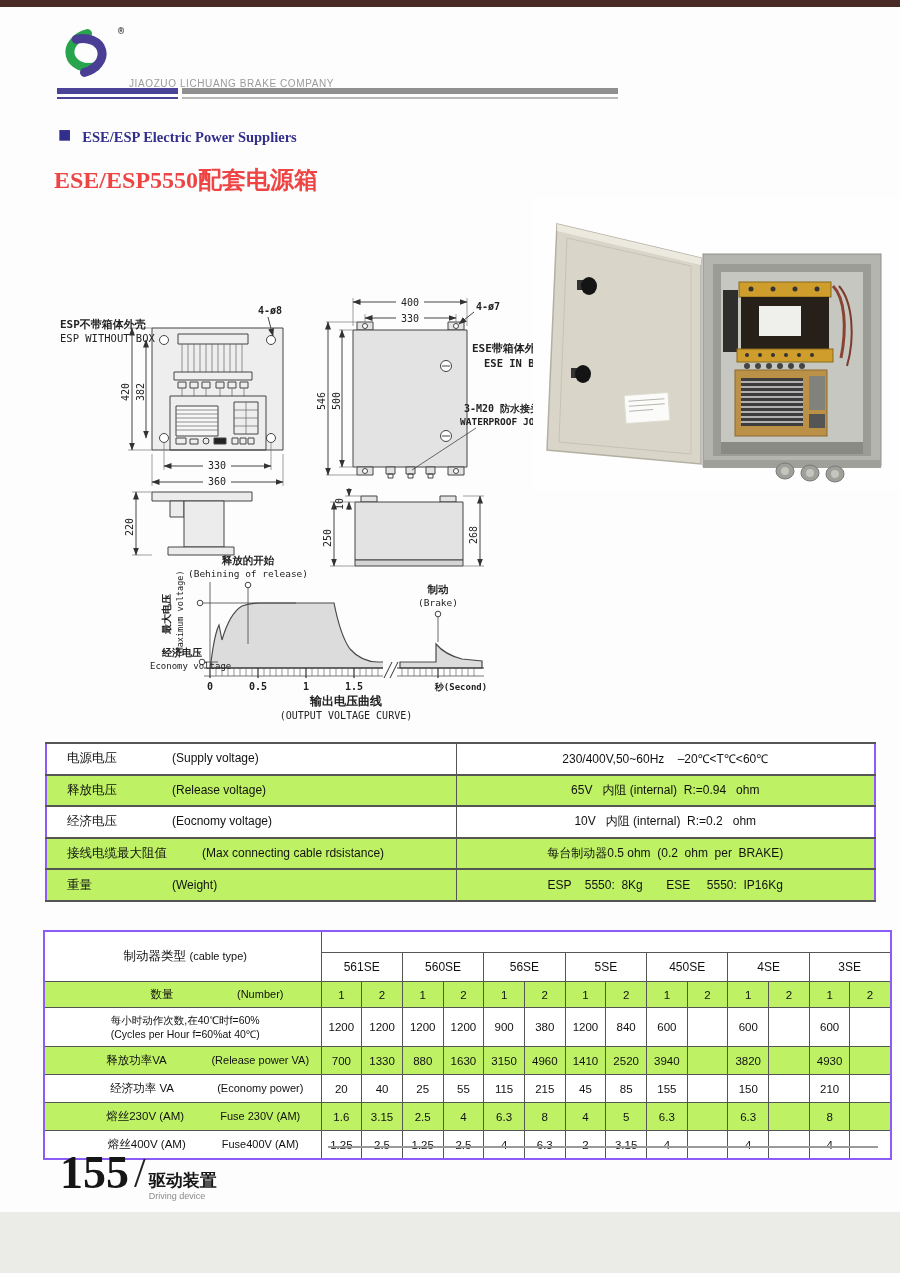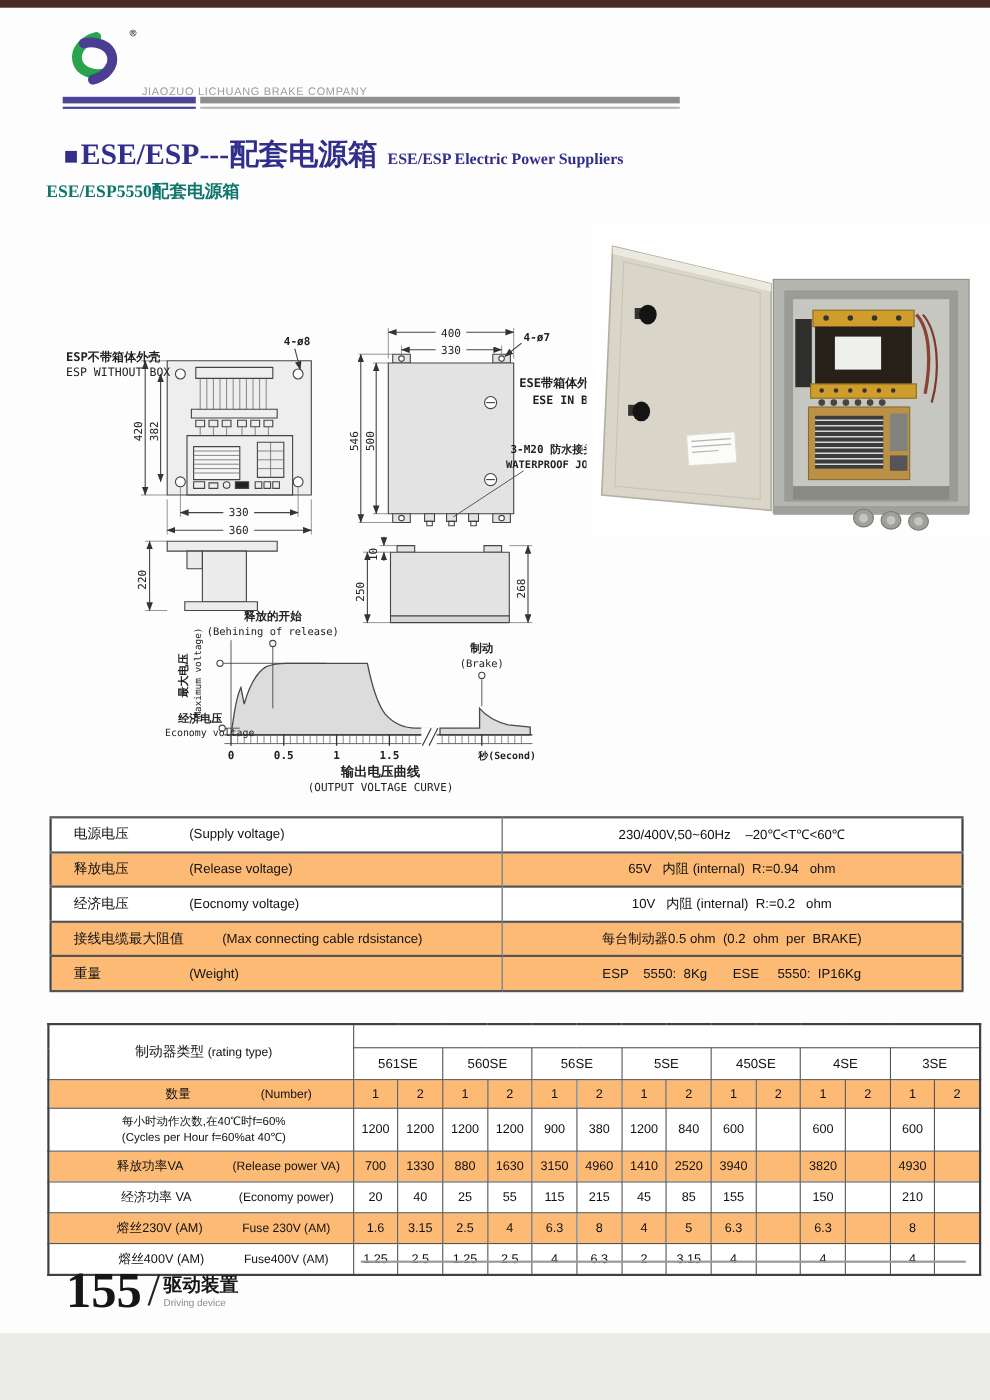--- a/index.html
+++ b/index.html
@@ -18,59 +18,59 @@
   .rp{left:57px;width:121px;background:#4a4397;}
   .rg{left:182px;width:436px;background:#8f8f8f;}
   .rg2{background:#b8b8b8;}
 
   
   .sec-title{left:58px;top:122px;font-family:"Liberation Serif",serif;font-weight:bold;color:#322f8c;
              display:flex;align-items:baseline;white-space:nowrap;}
   .sec-title .cn{font-size:27px;}
   .sec-title .bullet{font-size:22px;margin-right:2px;}
   .sec-title .en{font-size:14.5px;margin-left:9px;}
-  .subtitle{left:42px;top:164px;font-family:"Liberation Serif",serif;font-weight:bold;font-size:16px;color:#0f766e;}
+  .subtitle{left:54px;top:164px;font-family:"Liberation Serif",serif;font-weight:bold;font-size:24px;color:#ef4444;}
 
   
   svg text{font-family:"DejaVu Sans Mono",monospace;fill:#222;}
   .dwg line,.dwg path,.dwg rect,.dwg circle{vector-effect:non-scaling-stroke;}
 
   
   table{border-collapse:collapse;table-layout:fixed;background:#fff;}
   td{border:1px solid #555;font-size:12px;color:#111;overflow:hidden;}
   .t1{left:45px;top:742px;width:831px;}
   .t1 td{height:27.6px;}
   .t1 .lb{padding-left:20px;}
   .t1 .lb .c{display:inline-block;width:105px;font-size:12.5px;}
   .t1 .lb .e{font-size:12px;}
   .t1 .val{text-align:center;white-space:pre;font-size:12px;}
-  .sh{background:#fdba74;}
+  .sh{background:#bef264;}
   .t1 tr, .t2 tr{page-break-inside:avoid;}
   .t1 td{border-top-width:2px;border-bottom-width:2px;}
 
   .t2{left:43px;top:930px;width:847px;}
   .t2 td{text-align:center;font-size:11.5px;}
   .t2 .lb{text-align:center;padding-left:6px;}
   .t2 .lb .c{display:inline-block;width:150px;font-size:11.5px;}
   .t2 .lb .e{font-size:11px;}
   .t2 .stack .c,.t2 .stack .e{display:block;width:auto;font-size:10.5px;line-height:1.35;}
   .t2 .filler{border-bottom:none;height:18px;}
   .t2 .grp td{height:26px;font-size:12px;}
   .t2 .num td{height:23px;}
   .t2 .r td{height:25px;}
   .t2 .rs td{height:36px;}
   .t2 .hdc{text-align:center;font-size:12.5px;}
-  .bt{border:2px solid #404040;}
+  .bt{border:2px solid #8b5cf6;}
 
   
   .footer-line{left:328px;top:1146px;width:550px;height:2px;background:#9a9a9a;}
   .footer{left:60px;top:1150px;display:flex;align-items:flex-start;}
   .pageno{font-family:"Liberation Serif",serif;font-size:46px;font-weight:600;line-height:1;color:#161616;}
   .slash{font-family:"Liberation Serif",serif;font-size:42px;font-weight:300;line-height:1.1;margin:0 3px 0 5px;color:#222;}
-  .f-cn{font-size:17px;font-weight:bold;margin-top:10px;line-height:1;color:#161616;}
+  .f-cn{font-size:17px;font-weight:bold;margin-top:22px;line-height:1;color:#161616;}
   .f-en{font-size:9px;color:#8a8a8a;margin-top:2px;}
 
   .bottom-band{left:0;top:1212px;width:900px;height:61px;background:#ebebe8;}
 </style>
 </head>
 <body>
 
 <div class="page">
 
   <div class="abs top-edge"></div>
@@ -81,21 +81,20 @@
     <text x="78" y="12" font-size="10" fill="#666">®</text>
   </svg>
   <div class="abs co-en">JIAOZUO LICHUANG BRAKE COMPANY</div>
   <div class="abs rule rp"></div>
   <div class="abs rule rg"></div>
   <div class="abs rule2 rp"></div>
   <div class="abs rule2 rg rg2"></div>
 
   <div class="abs sec-title">
     <span class="bullet">■</span>
-    <span class="cn">ESE/ESP---配套电源箱</span>
     <span class="en">ESE/ESP Electric Power Suppliers</span>
   </div>
   <div class="abs subtitle">ESE/ESP5550配套电源箱</div>
 
   <svg class="abs dwg" style="left:40px;top:280px" width="510" height="310" viewBox="0 0 510 310">
     <defs>
       <marker id="ah" markerWidth="9" markerHeight="7" refX="7.5" refY="3" orient="auto-start-reverse">
         <path d="M0,0 L8,3 L0,6 Z" fill="#333"></path>
       </marker>
     </defs>
@@ -335,21 +334,21 @@
 
   <table class="abs t2 bt">
     <colgroup>
         <col style="width:277px">
         <col span="14" style="width:40.7px">
       </colgroup>
     <tbody>
         <tr>
       <td class="lb hdc" rowspan="2">
         <span>制动器类型</span>
-        <span class="e">(rating type)</span>
+        <span class="e">(cable type)</span>
       </td>
       <td class="filler" colspan="14"></td>
     </tr>
     <tr class="grp">
       <td colspan="2">561SE</td>
       <td colspan="2">560SE</td>
       <td colspan="2">56SE</td>
       <td colspan="2">5SE</td>
       <td colspan="2">450SE</td>
       <td colspan="2">4SE</td>

